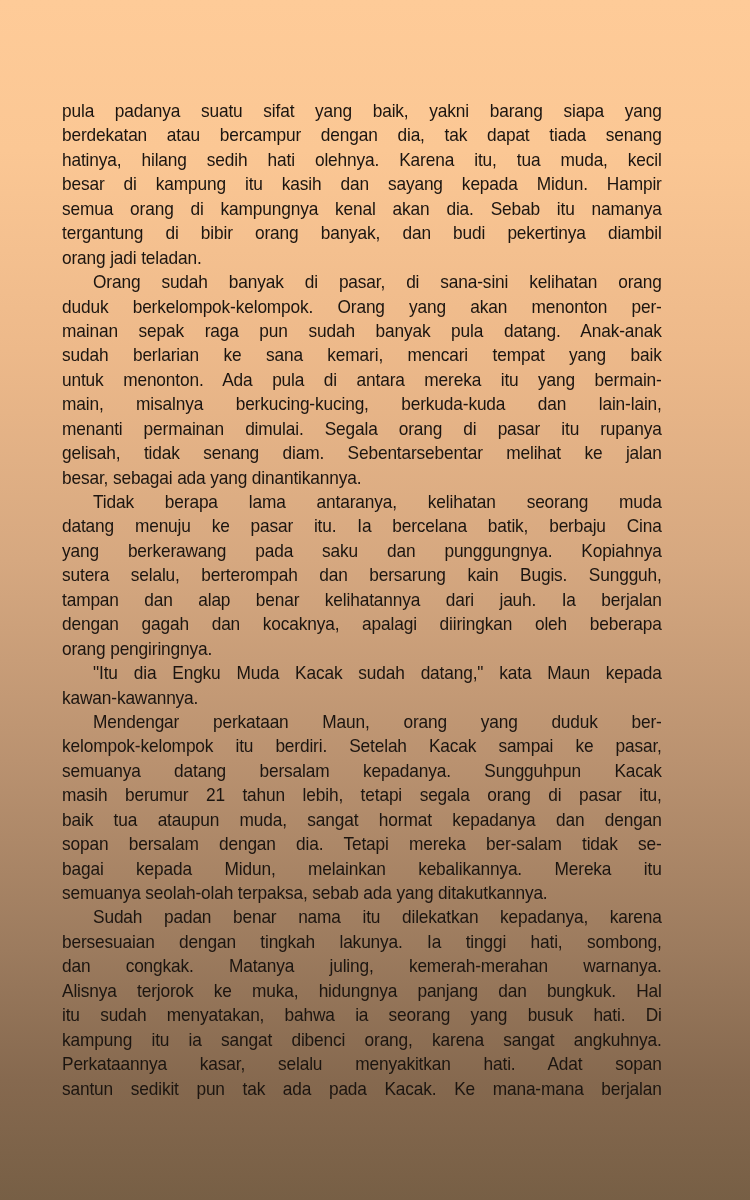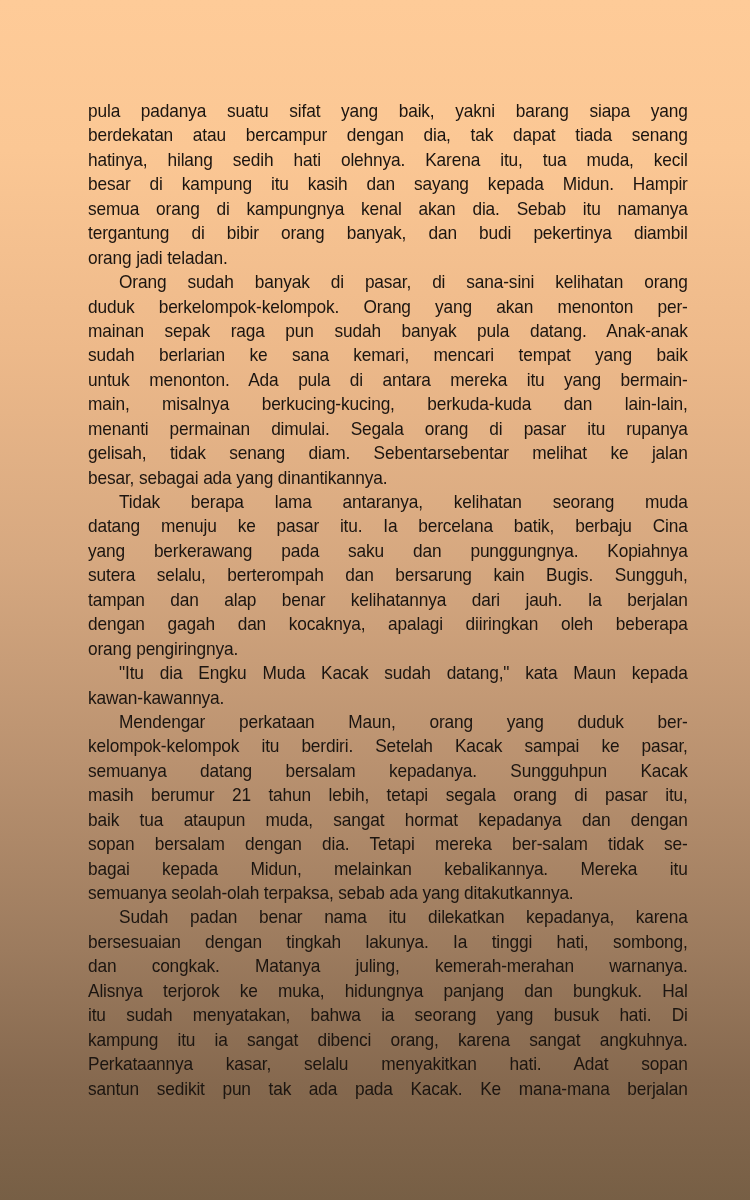--- a/index.html
+++ b/index.html
@@ -16,21 +16,21 @@
         #EDB98A 350px,
         #D6A880 560px,
         #BA9270 760px,
         #9C7B5E 950px,
         #86694F 1080px,
         #775F45 1200px);
       font-family: "Liberation Sans", sans-serif;
     }
     .page {
       position: absolute;
-      left: 88px;
+      left: 62px;
       top: 99px;
       width: 600px;
     }
     .para {
       margin: 0;
       font-size: 18.4px;
       line-height: 24.45px;
       color: #1c1510;
       text-align: justify;
       text-align-last: left;

